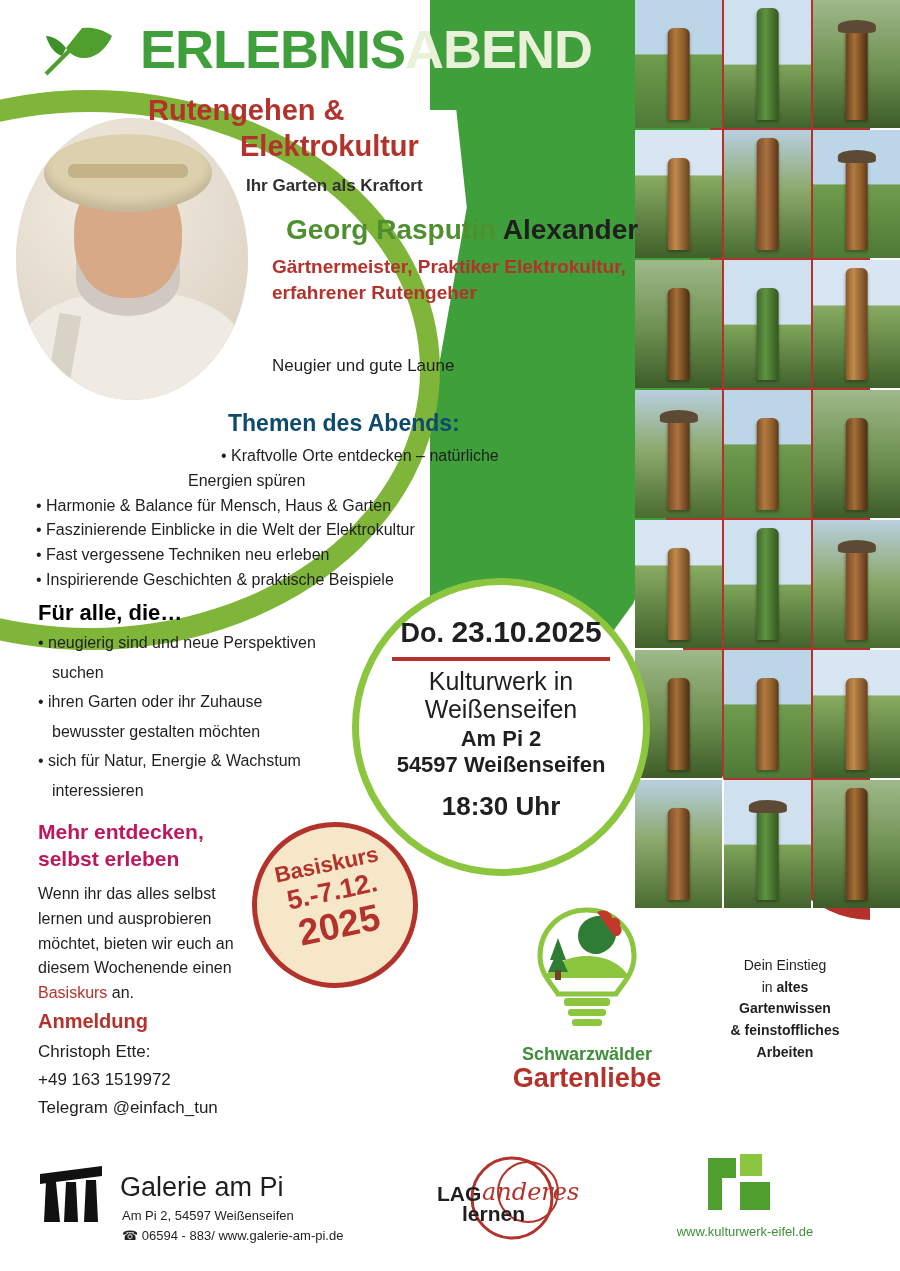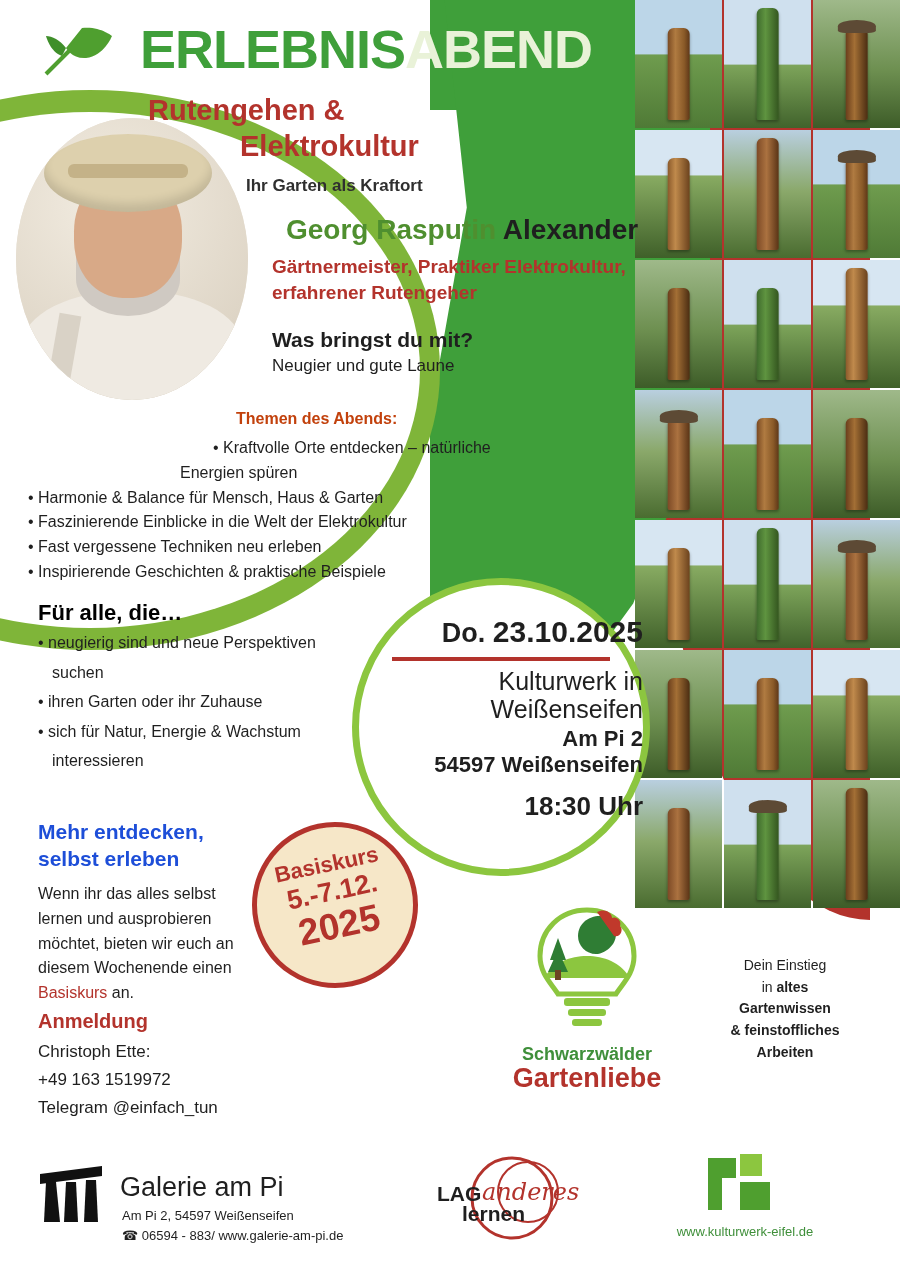--- a/index.html
+++ b/index.html
@@ -211,39 +211,39 @@
     position: absolute;
     left: 272px;
     top: 356px;
     z-index: 5;
     font-size: 17px;
     color: #1f1f1f;
   }
 
   .themen-title {
     position: absolute;
-    left: 236px;
+    left: 228px;
     top: 410px;
     z-index: 5;
-    font-size: 16px;
-    font-weight: bold;
-    color: #c2410c;
+    font-size: 23px;
+    font-weight: bold;
+    color: #0c4a6e;
   }
   .themen-list {
     position: absolute;
     left: 28px;
     top: 436px;
     z-index: 5;
     width: 520px;
     font-size: 16px;
     color: #1f1f1f;
     line-height: 1.55;
   }
   .themen-list li { list-style: none; }
-  .themen-list { padding: 0; margin: 0; }
+  .themen-list { padding: 0; margin: 8px; }
   .themen-list .first {
     padding-left: 185px;
     text-indent: 0;
   }
 
   .fuer-alle-title {
     position: absolute;
     left: 38px;
     top: 600px;
     z-index: 5;
@@ -265,21 +265,21 @@
   }
   .fuer-alle-list li { list-style: none; margin-bottom: 4px; }
 
   .mehr-title {
     position: absolute;
     left: 38px;
     top: 818px;
     z-index: 5;
     font-size: 21px;
     font-weight: bold;
-    color: #1d4ed8;
+    color: #be185d;
     line-height: 1.3;
     width: 250px;
   }
   .mehr-body {
     position: absolute;
     left: 38px;
     top: 882px;
     z-index: 5;
     width: 215px;
     font-size: 16px;
@@ -311,21 +311,21 @@
   .date-circle {
     position: absolute;
     left: 352px;
     top: 578px;
     width: 298px;
     height: 298px;
     border-radius: 50%;
     background: #ffffff;
     border: 7px solid #8cc63f;
     z-index: 6;
-    text-align: right;
+    text-align: center;
     box-sizing: border-box;
     padding-top: 30px;
   }
   .date-line1 {
     font-size: 27px;
     font-weight: bold;
     color: #1f1f1f;
   }
   .date-line1 .big { font-size: 30px; }
   .date-rule {
@@ -668,38 +668,38 @@
 
   <div class="speaker">
     <span class="green">Georg Rasputin</span>
     <span class="dark">Alexander</span>
   </div>
   <div class="speaker-role">
     <div>Gärtnermeister, Praktiker  Elektrokultur,</div>
     <div>erfahrener Rutengeher</div>
   </div>
 
-  <div class="bring-q">Was bringst du mit?</div>
   <div class="bring-a">Neugier und gute Laune</div>
 
   <div class="themen-title">Themen des Abends:</div>
   <ul class="themen-list">
     <li class="first">• Kraftvolle Orte entdecken – natürliche</li>
     <li style="padding-left:152px">Energien spüren</li>
     <li>• Harmonie &amp; Balance für Mensch, Haus &amp; Garten</li>
     <li>• Faszinierende Einblicke in die Welt der Elektrokultur</li>
     <li>• Fast vergessene Techniken neu erleben</li>
     <li>• Inspirierende Geschichten &amp; praktische Beispiele</li>
   </ul>
 
   <div class="fuer-alle-title">Für alle, die…</div>
   <ul class="fuer-alle-list">
     <li>• neugierig sind und neue Perspektiven</li>
     <li style="padding-left:14px">suchen</li>
     <li>• ihren Garten oder ihr Zuhause</li>
+    <li style="padding-left:14px">bewusster gestalten möchten</li>
     <li>• sich für Natur, Energie &amp; Wachstum</li>
     <li style="padding-left:14px">interessieren</li>
   </ul>
 
   <div class="mehr-title">
     <div>Mehr entdecken,</div>
     <div>selbst erleben</div>
   </div>
   <div class="mehr-body"><span>Wenn ihr das alles selbst lernen und ausprobieren möchtet, bieten wir euch an diesem Wochenende einen </span><span class="hl">Basiskurs</span><span> an.</span></div>
 

